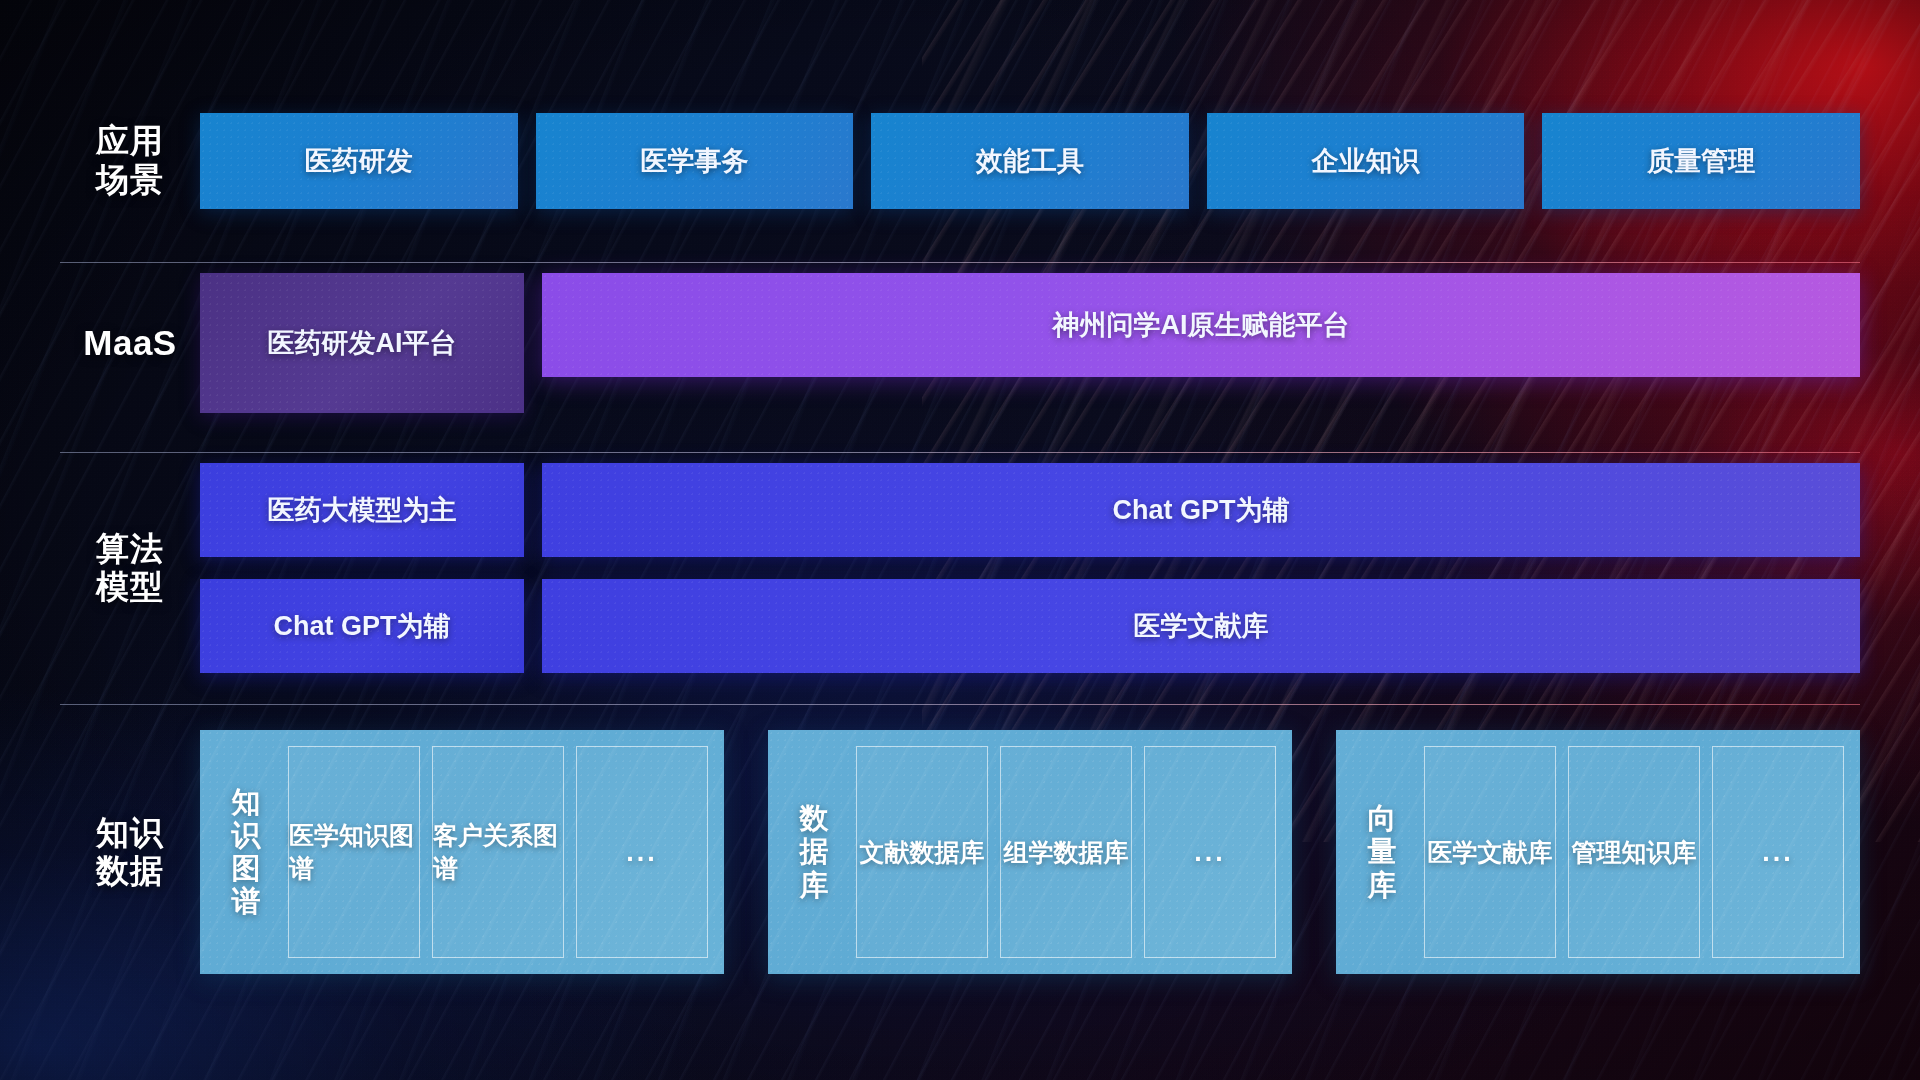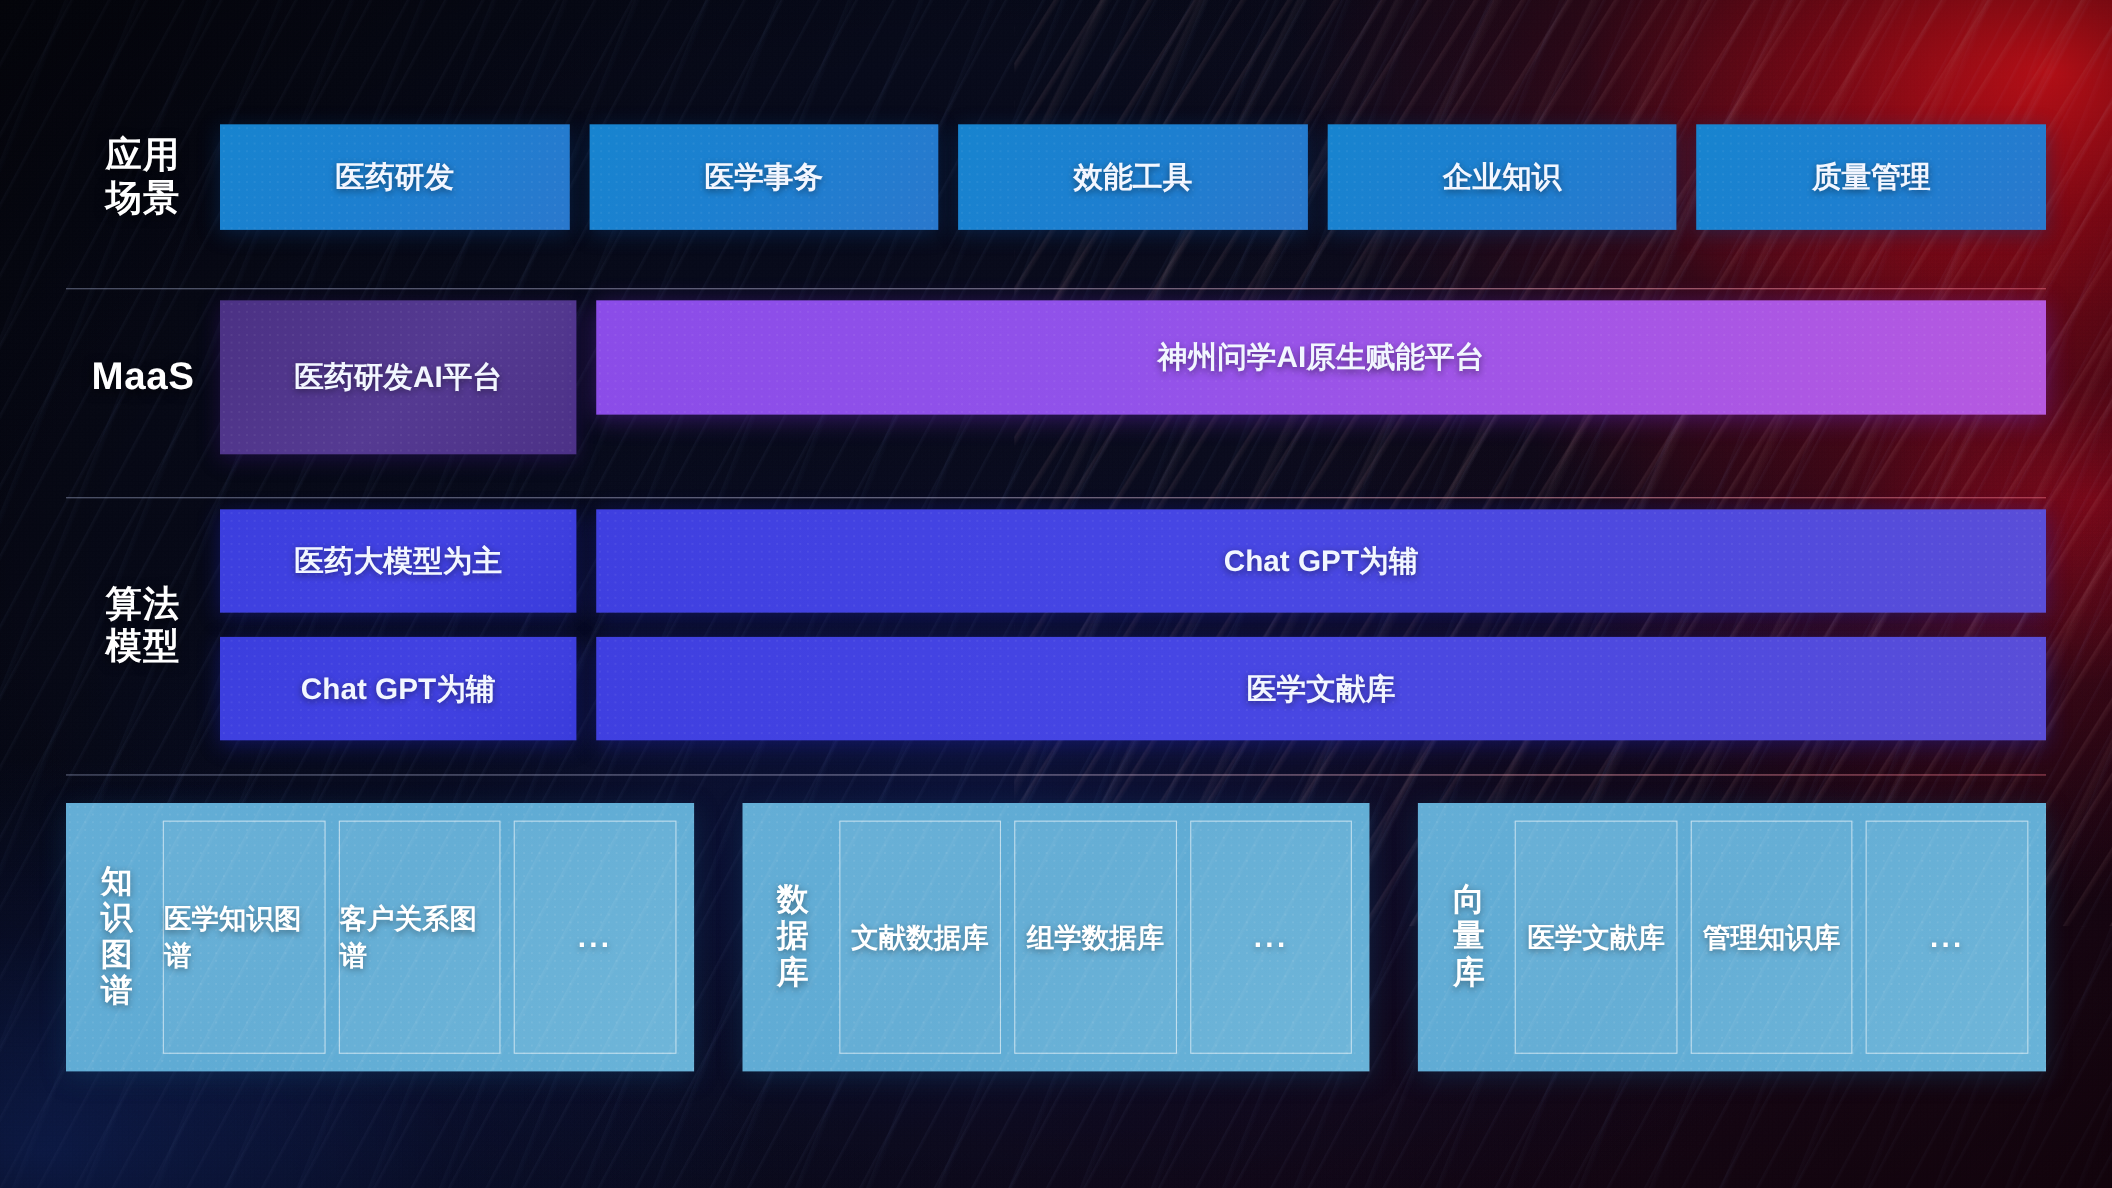--- a/index.html
+++ b/index.html
@@ -199,20 +199,24 @@
       <div class="tier-body algo-row">
         <div class="box algo-left">Chat GPT为辅</div>
         <div class="box algo-right">医学文献库</div>
       </div>
     </div>
   </div>
 
   <div class="divider" style="top:704px;"></div>
 
   <div class="tier" style="top:730px; height:244px;">
+    <div class="tier-label cjk">
+      <div>知识</div>
+      <div>数据</div>
+    </div>
     <div class="kn-body">
 
       <div class="kn-panel">
         <div class="kn-vlabel">
           <span>知</span>
           <span>识</span>
           <span>图</span>
           <span>谱</span>
         </div>
         <div class="kn-items">

